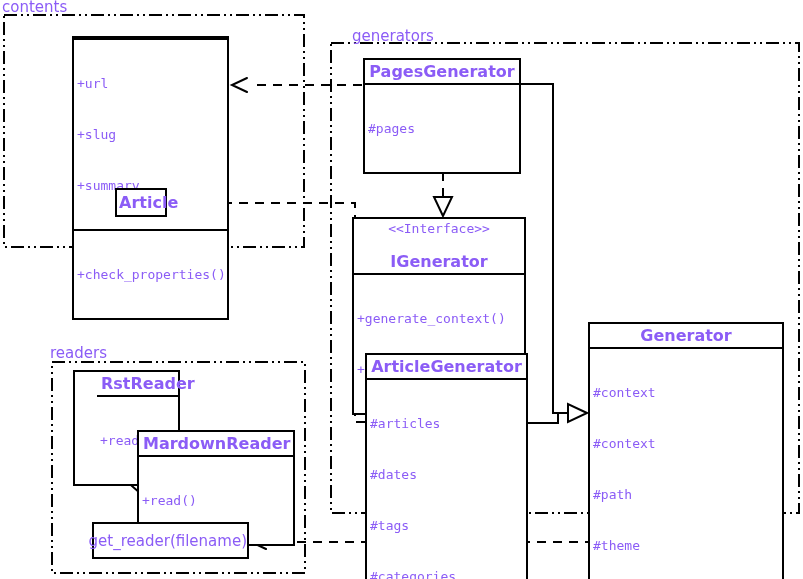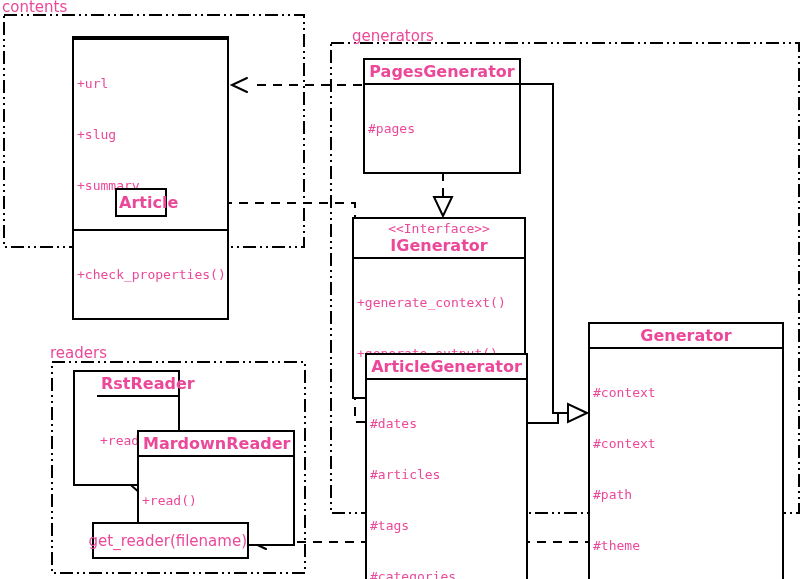--- a/index.html
+++ b/index.html
@@ -1,17 +1,17 @@
 <!DOCTYPE html>
 <html><head>
 <meta charset="utf-8">
 <style>
   html,body{margin:0;padding:0;background:#fff;}
   .canvas{position:relative;width:803px;height:579px;background:#fff;overflow:hidden;
-          font-family:"DejaVu Sans",sans-serif;color:#ec4899;}
+          font-family:"DejaVu Sans",sans-serif;color:#8b5cf6;}
   svg.wires{position:absolute;left:0;top:0;z-index:1;}
   .pkg{fill:none;stroke:#000;stroke-width:2;stroke-dasharray:13 4 2 4 2 4;}
   .solid{stroke:#000;stroke-width:2;fill:none;}
   .dash{stroke:#000;stroke-width:2;fill:none;stroke-dasharray:9 7;}
   .tri{fill:#fff;stroke:#000;stroke-width:2;stroke-linejoin:miter;}
   .chev{fill:none;stroke:#000;stroke-width:2;stroke-linecap:round;}
 
   .pkg-label{position:absolute;z-index:3;font-size:15px;line-height:15px;
              font-family:"DejaVu Sans",sans-serif;}
 
@@ -108,33 +108,33 @@
   <div class="uml-box" style="left:363px;top:58px;width:158px;">
     <div class="uml-title">PagesGenerator</div>
     <div class="uml-sec">
       <div>#pages</div>
     </div>
   </div>
 
   <div class="uml-box" style="left:352px;top:217px;width:174px;">
     <div>
       <div class="uml-stereo">&lt;&lt;Interface&gt;&gt;</div>
-      <div class="uml-title" style="padding-top:0;">IGenerator</div>
+      <div class="uml-title" style="padding-top:0;margin-top:16px;">IGenerator</div>
     </div>
     <div class="uml-sec">
       <div>+generate_context()</div>
       <div>+generate_output()</div>
     </div>
   </div>
 
   <div class="uml-box" style="left:365px;top:353px;width:163px;">
     <div class="uml-title">ArticleGenerator</div>
     <div class="uml-sec">
+      <div>#articles</div>
       <div>#dates</div>
-      <div>#articles</div>
       <div>#tags</div>
       <div>#categories</div>
     </div>
 
   </div>
 
   <div class="uml-box" style="left:588px;top:322px;width:196px;">
     <div class="uml-title">Generator</div>
     <div class="uml-sec">
       <div>#context</div>

